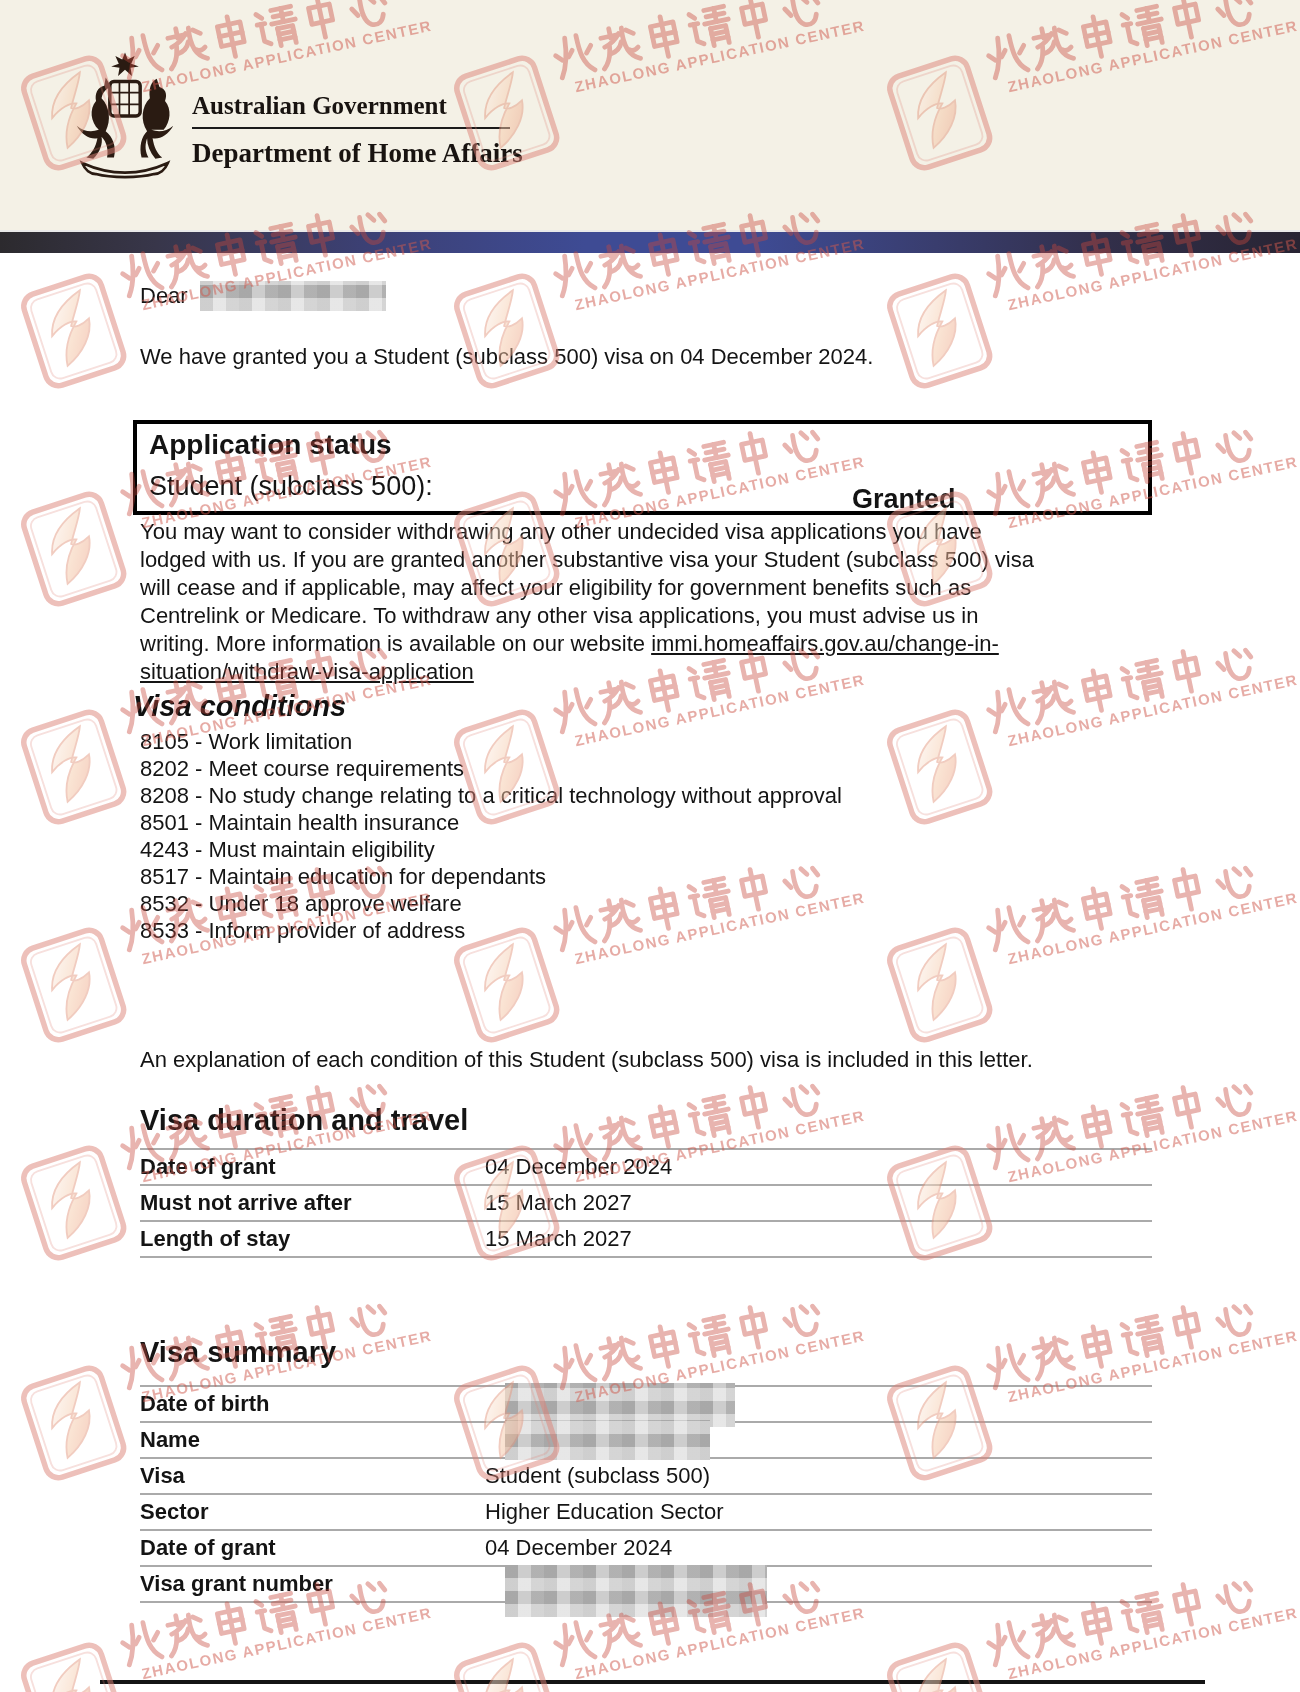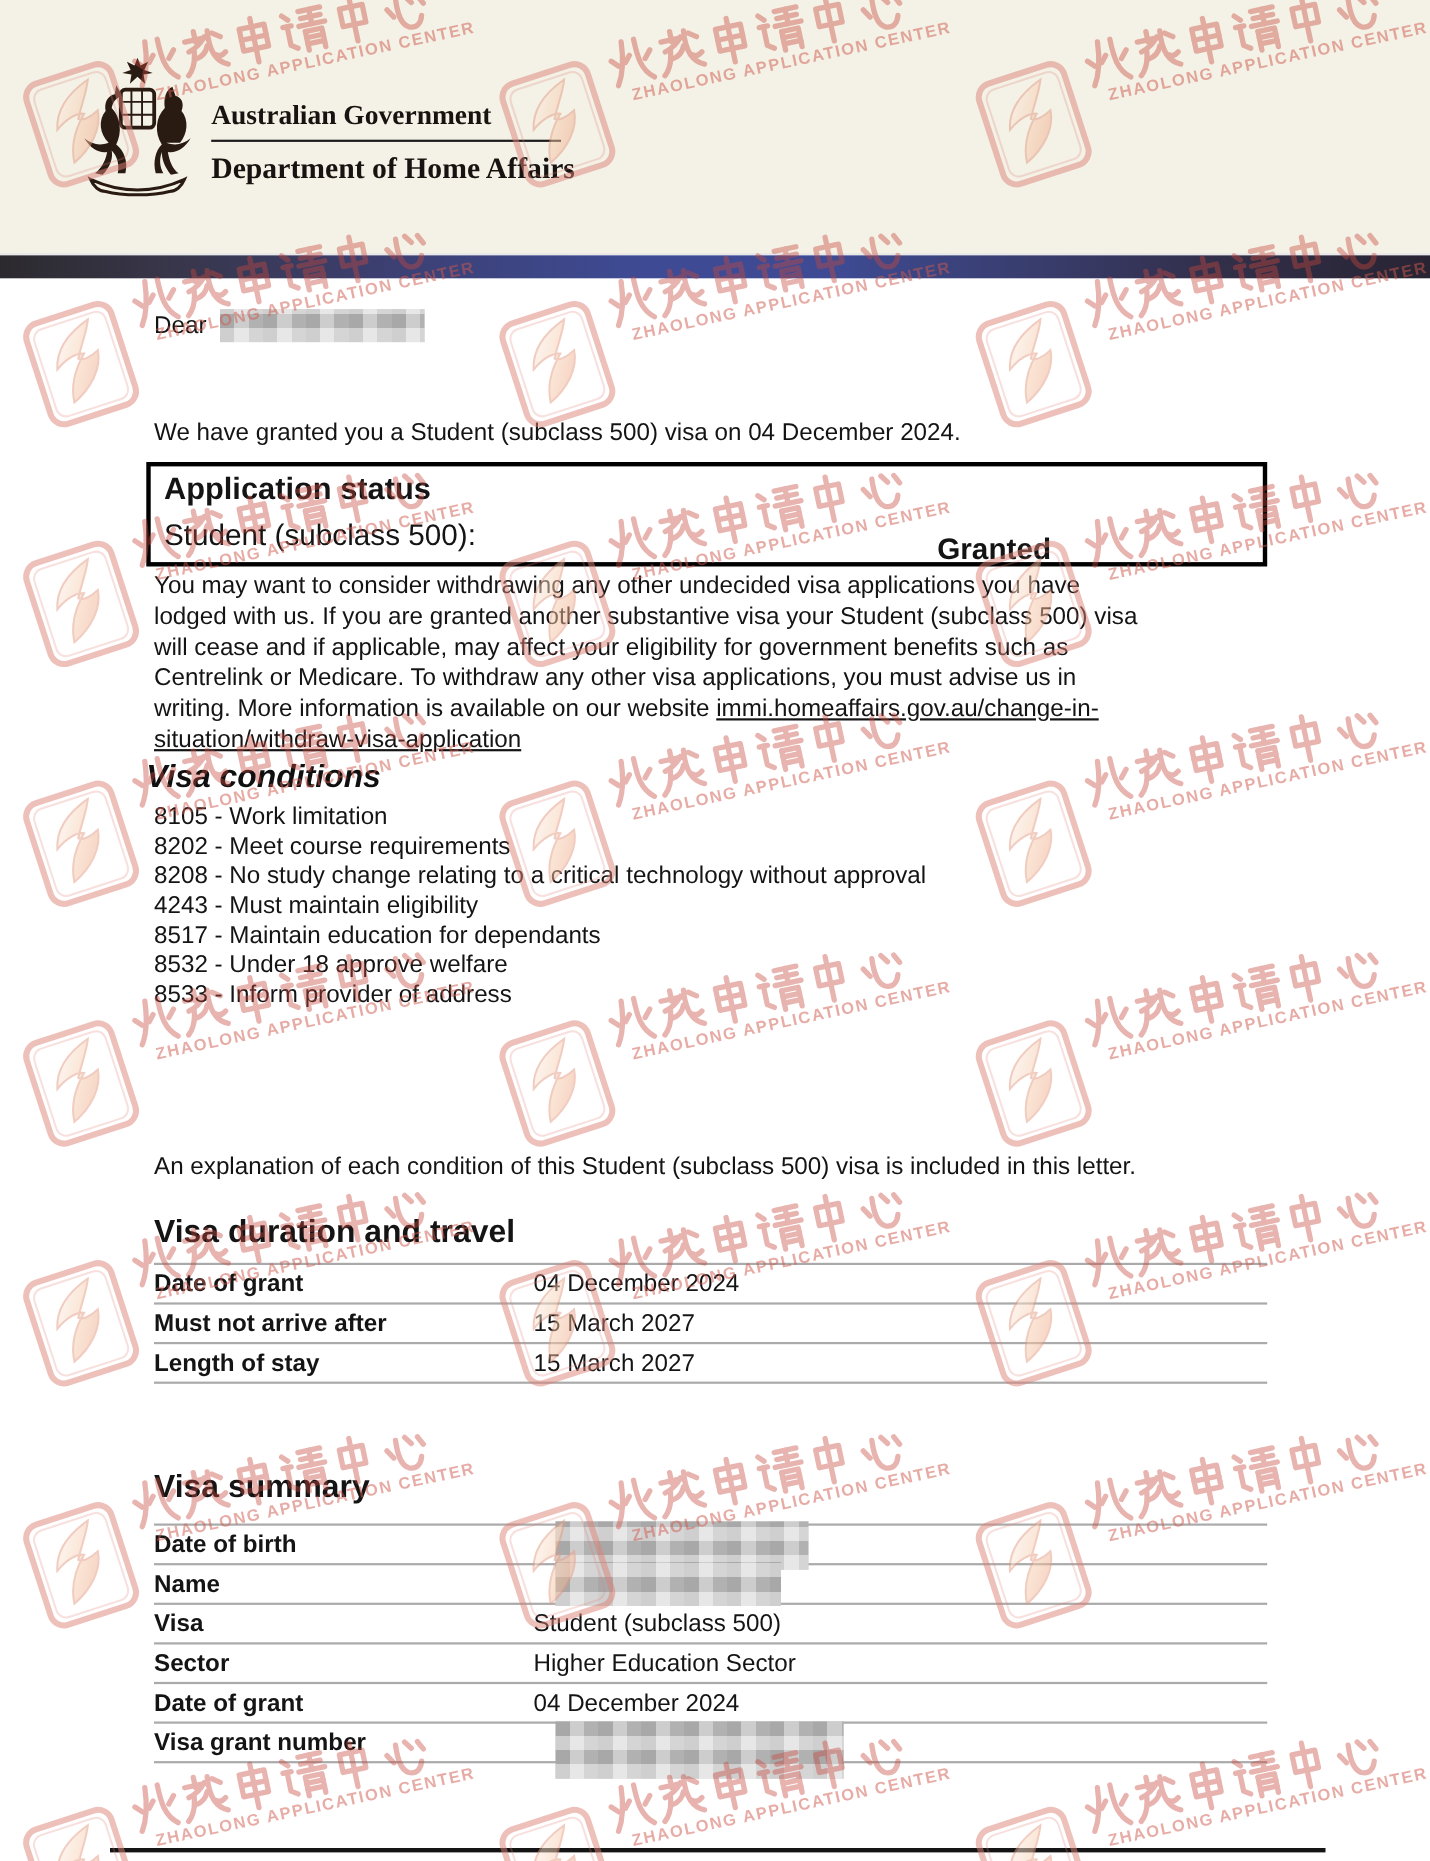--- a/index.html
+++ b/index.html
@@ -18,21 +18,21 @@
            border-top:2px solid #e9e9e9;}
   
   .abs{position:absolute;}
   .body-text{font-size:22px;line-height:28px;color:#141414;}
   .h-section{font-size:29px;font-weight:bold;color:#101010;}
   #dear-line{left:140px;top:281px;}
   .mosaic{background-color:#cbcbcb;
           background-image:repeating-linear-gradient(0deg,rgba(255,255,255,.38) 0 13px,rgba(0,0,0,.05) 13px 26px),
                            repeating-linear-gradient(90deg,rgba(110,110,110,.28) 0 13px,rgba(255,255,255,.25) 13px 26px,rgba(70,70,70,.12) 26px 39px);}
   #dear-redacted{display:inline-block;width:186px;height:30px;margin-left:12px;vertical-align:-8px;}
-  #intro-line{left:140px;top:343px;width:960px;margin-top:36px;}
+  #intro-line{left:140px;top:343px;width:960px;}
   
   #status-box{left:133px;top:420px;width:1019px;height:95px;border:4px solid #000;box-sizing:border-box;background:transparent;}
   #status-title{position:absolute;left:12px;top:5px;font-size:28px;font-weight:bold;}
   #status-visa{position:absolute;left:12px;top:47px;font-size:27px;}
   #status-value{position:absolute;left:715px;top:60px;font-size:27px;font-weight:bold;}
   
   #withdraw-para{left:140px;top:518px;width:908px;}
   .inline-link{text-decoration:underline;color:#141414;}
   
   #conditions-title{left:133px;top:690px;font-style:italic;}
@@ -169,20 +169,21 @@
 
   <div id="withdraw-para" class="abs body-text">
     <span>You may want to consider withdrawing any other undecided visa applications you have lodged with us. If you are granted another substantive visa your Student (subclass 500) visa will cease and if applicable, may affect your eligibility for government benefits such as Centrelink or Medicare. To withdraw any other visa applications, you must advise us in writing. More information is available on our website </span><span class="inline-link">immi.homeaffairs.gov.au/change-in-situation/withdraw-visa-application</span>
   </div>
 
   <div id="conditions-title" class="abs h-section">Visa conditions</div>
   <div id="conditions-list" class="abs">
       <div>8105 - Work limitation</div>
       <div>8202 - Meet course requirements</div>
       <div>8208 - No study change relating to a critical technology without approval</div>
+      <div>8501 - Maintain health insurance</div>
       <div>4243 - Must maintain eligibility</div>
       <div>8517 - Maintain education for dependants</div>
       <div>8532 - Under 18 approve welfare</div>
       <div>8533 - Inform provider of address</div>
     </div>
 
   <div id="explanation-line" class="abs body-text">An explanation of each condition of this Student (subclass 500) visa is included in this letter.</div>
 
   <div id="duration-title" class="abs tbl-title">Visa duration and travel</div>
   <div id="duration-table" class="doc-table">

